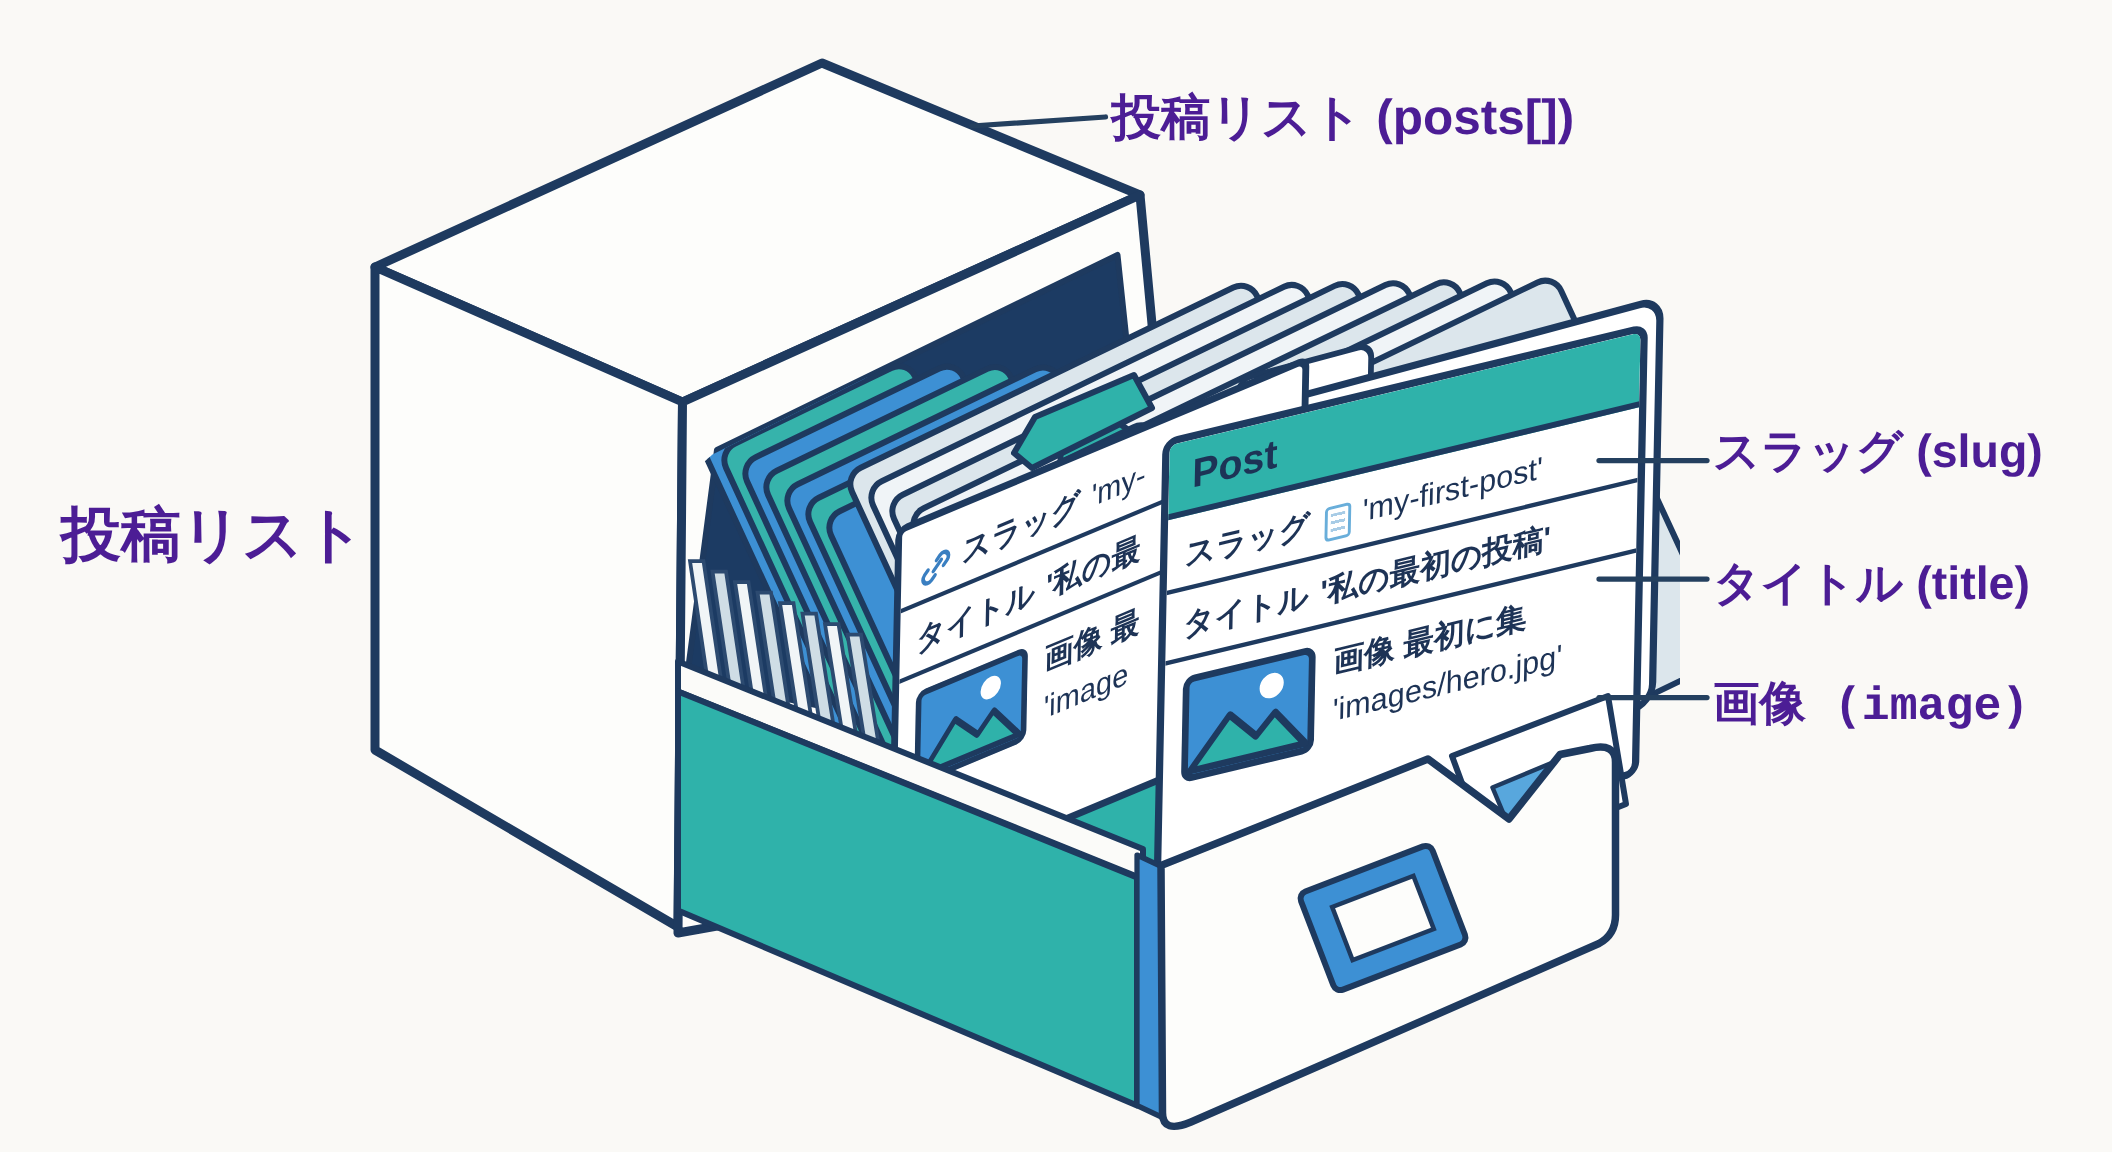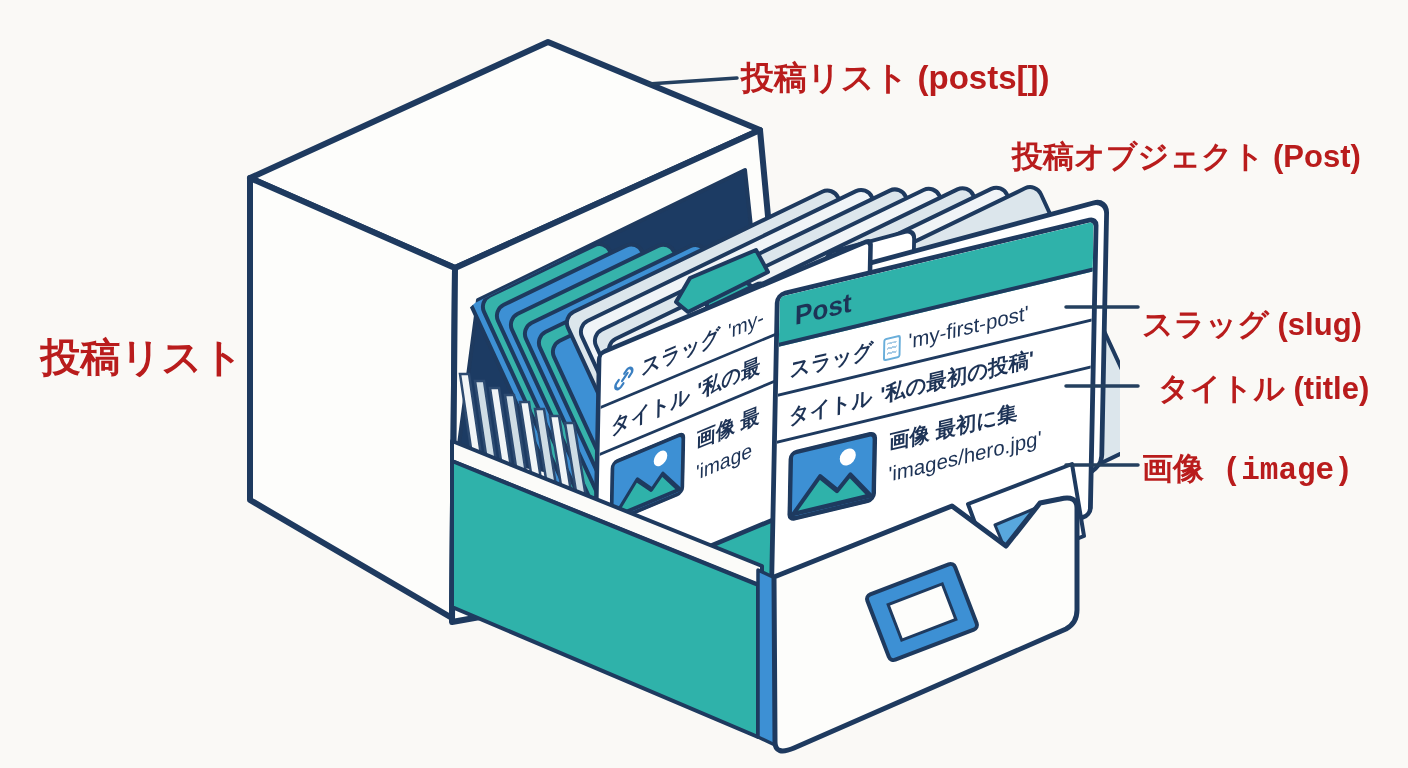--- a/index.html
+++ b/index.html
@@ -7,25 +7,25 @@
     width:1408px;height:768px;overflow:hidden;position:relative;
     background:#faf9f6;
     font-family:"Liberation Sans","DejaVu Sans",sans-serif;
     color:#1d3356;
   }
   .stage{position:absolute;inset:0;}
   svg.layer{position:absolute;left:0;top:0;}
   .z1{z-index:1;} .z4{z-index:4;}
 
   
-  .lbl{position:absolute;font-weight:700;color:#b91c1c;white-space:nowrap;z-index:5;}
+  .lbl{position:absolute;font-weight:700;color:#4c1d95;white-space:nowrap;z-index:5;}
   .lbl-top{left:741px;top:56px;font-size:33px;}
   .lbl-obj{left:1012px;top:136px;font-size:31px;}
-  .lbl-slug{left:1142px;top:304px;font-size:31px;}
-  .lbl-title{left:1142px;top:368px;font-size:31px;margin-left:16px;}
+  .lbl-slug{left:1142px;top:280px;font-size:31px;}
+  .lbl-title{left:1142px;top:368px;font-size:31px;}
   .lbl-image{left:1142px;top:448px;font-size:31px;font-family:Liberation Mono, monospace;}
   .lbl-left{left:27px;top:328px;width:230px;text-align:center;font-size:40px;line-height:1.45;}
 
   
   .card{position:absolute;background:#ffffff;border:5px solid #1e3a5f;box-sizing:border-box;}
   .card-front{
     left:775px;top:293px;width:333px;height:302px;border-radius:10px;overflow:hidden;
     transform:matrix(0.972,-0.233,-0.02,1,0,0);transform-origin:0 0;z-index:3;
   }
   .card-back{
@@ -190,21 +190,20 @@
 
     <g stroke="#24405f" stroke-width="3.5" stroke-linecap="round">
       <path d="M648,84 L737,78"></path>
       <path d="M1066,307 L1138,307"></path>
       <path d="M1066,386 L1138,386"></path>
       <path d="M1066,465 L1138,465"></path>
     </g>
   </svg>
 
   <div class="lbl lbl-top">投稿リスト (posts[])</div>
-  <div class="lbl lbl-obj">投稿オブジェクト (Post)</div>
   <div class="lbl lbl-slug">スラッグ (slug)</div>
   <div class="lbl lbl-title">タイトル (title)</div>
   <div class="lbl lbl-image">画像 (image)</div>
   <div class="lbl lbl-left">
     <div>投稿リスト</div>
   </div>
 
 </div>
 
 </body></html>

